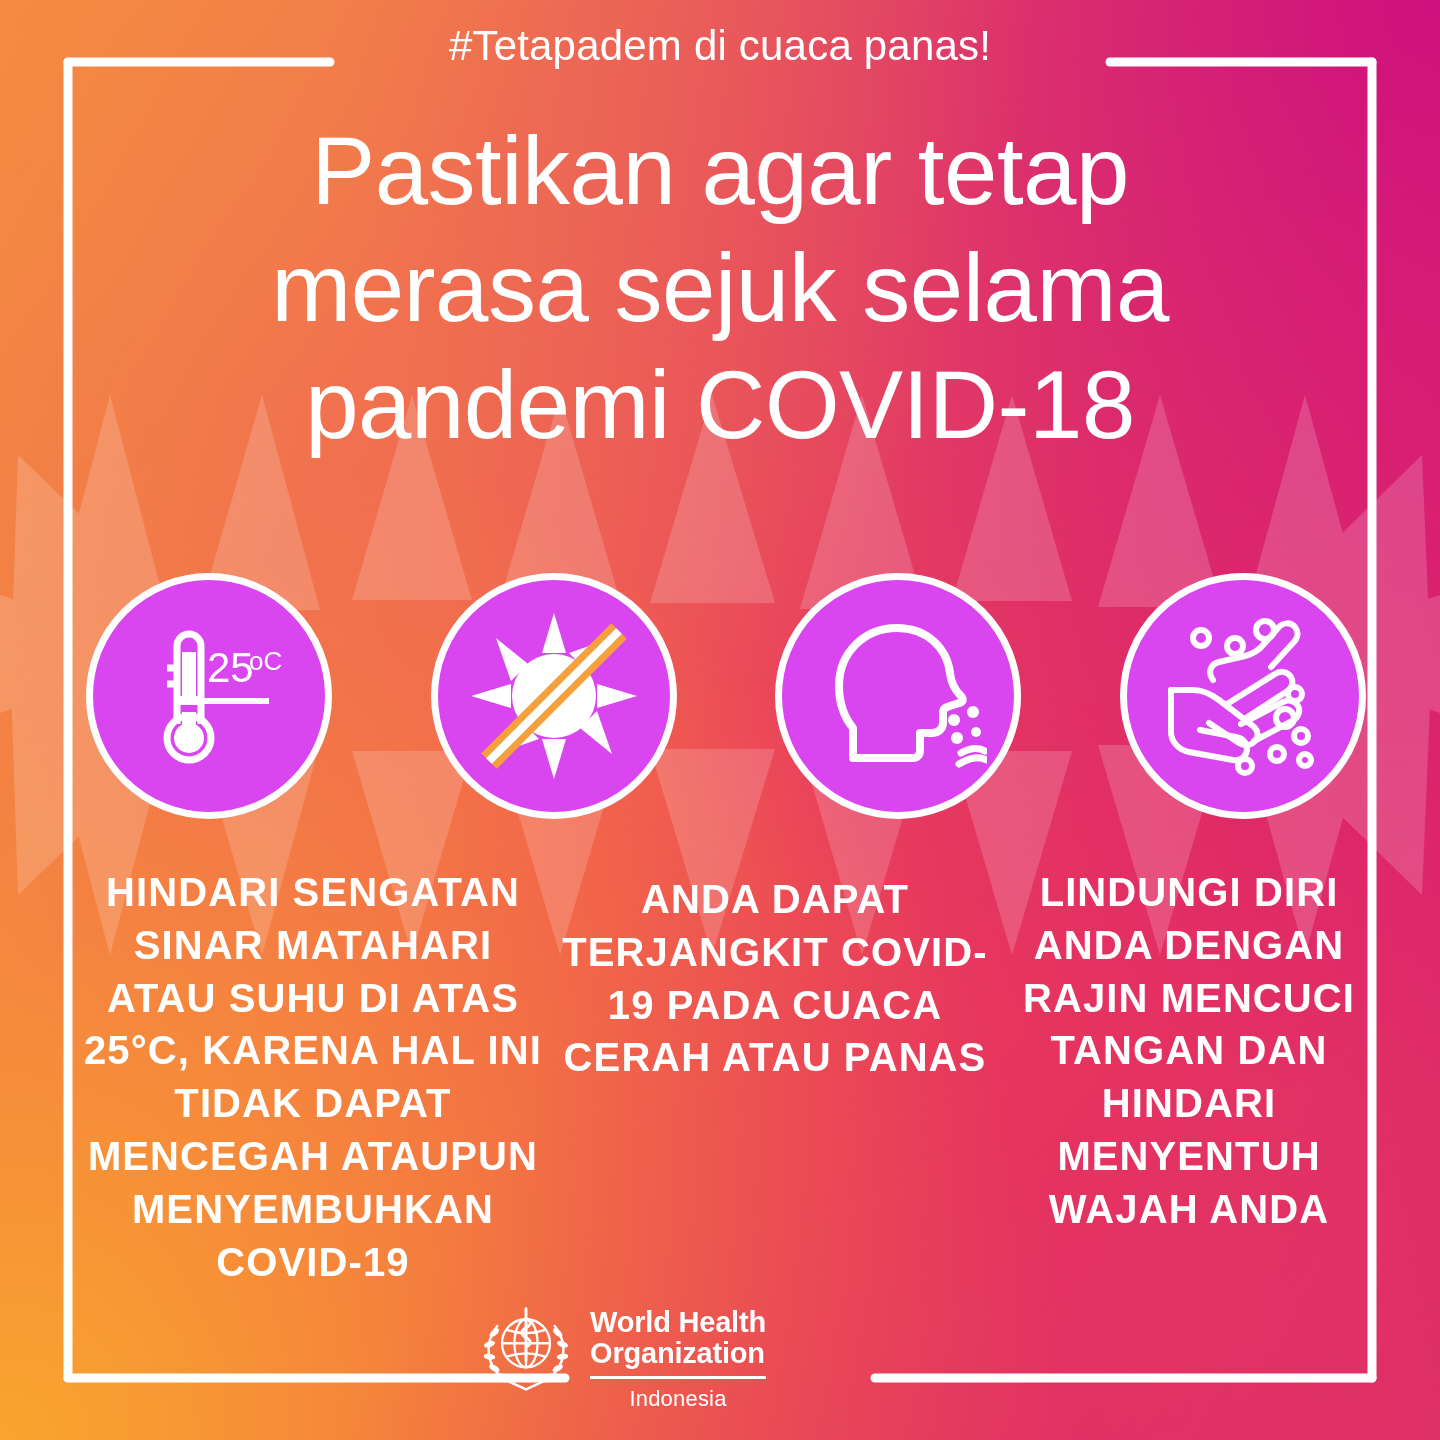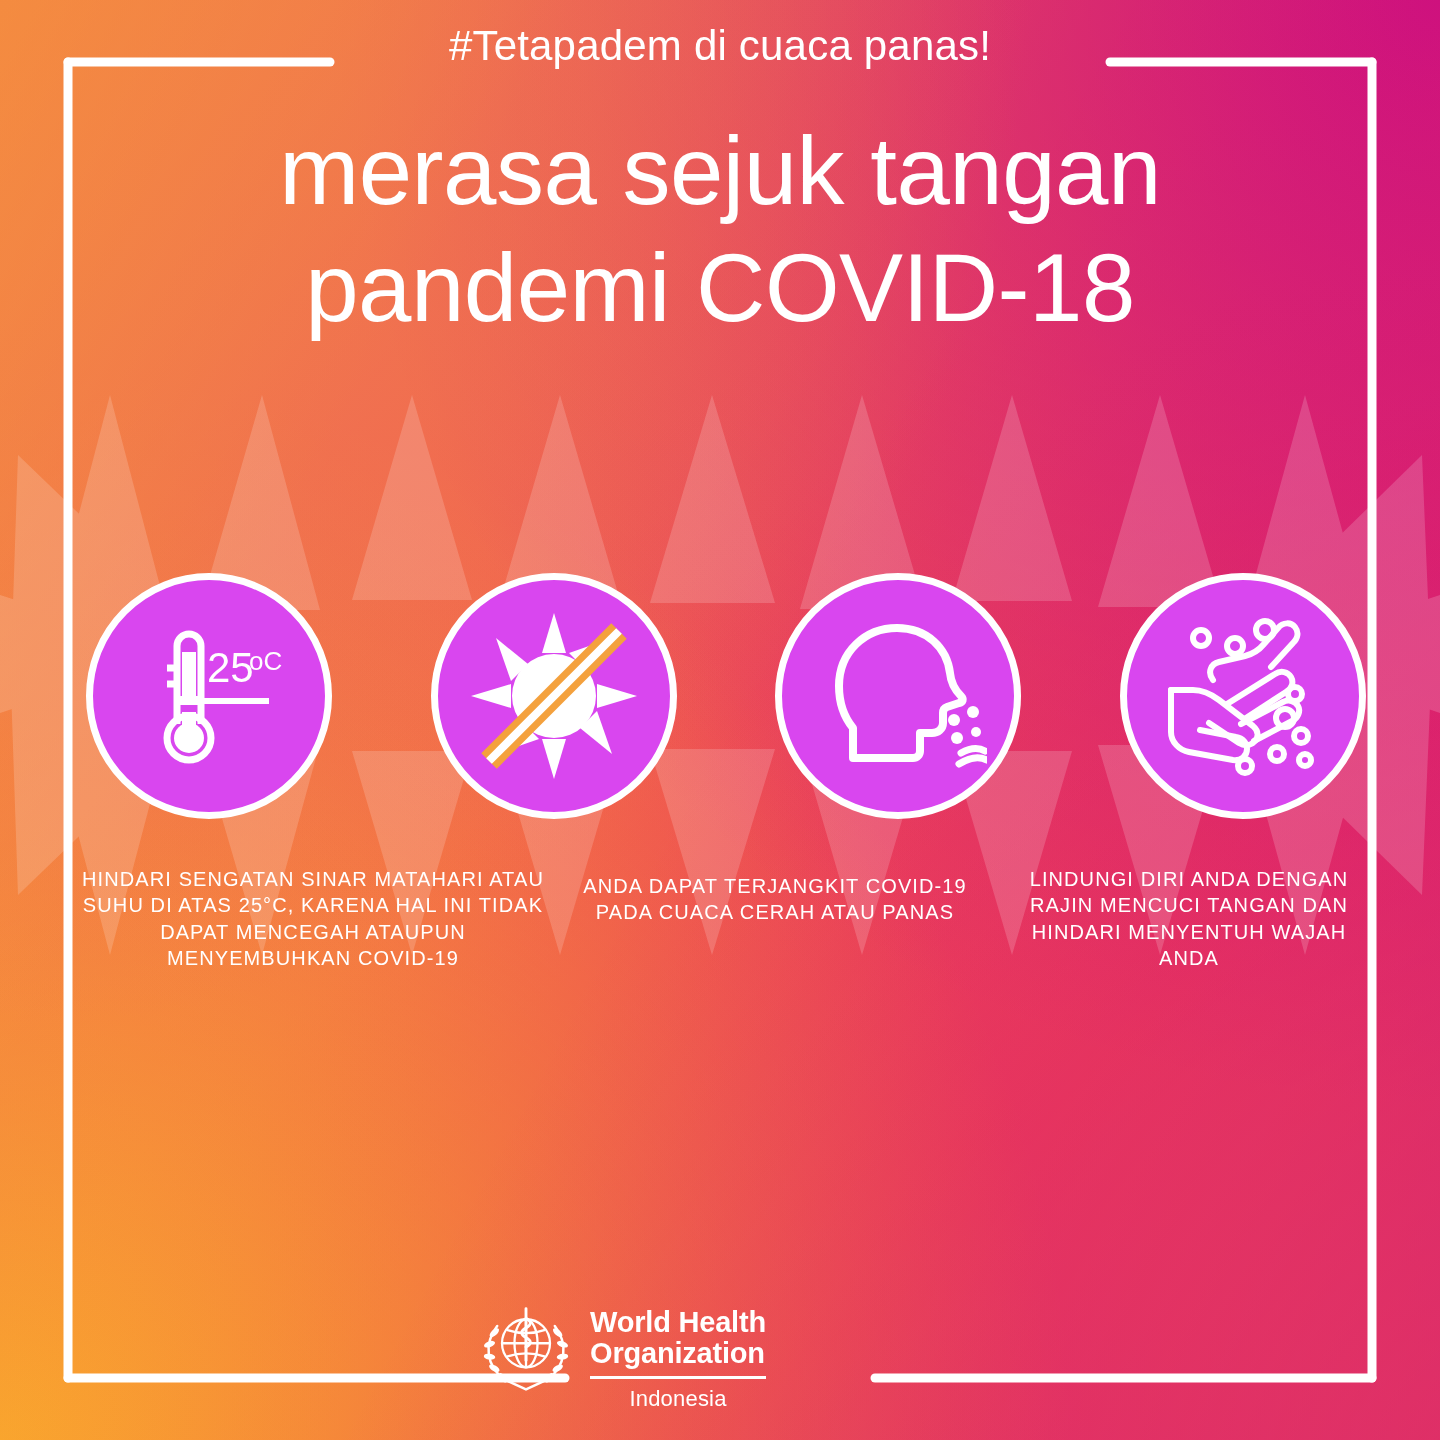--- a/index.html
+++ b/index.html
@@ -62,21 +62,21 @@
     position:relative; flex:0 0 auto;
   }
   .icon-circle svg { display:block; }
   
   .captions {
     position:absolute; top:866px; left:60px; width:1320px;
     display:flex; align-items:flex-start;
   }
   .cap {
     color:#ffffff; text-align:center; text-transform:uppercase;
-    font-size:20px; line-height:1.32; font-weight:400; letter-spacing:1.1px;
+    font-size:40px; line-height:1.32; font-weight:700; letter-spacing:1.1px;
   }
   .cap-1 { width:470px; margin-left:18px; }
   .cap-2 { width:430px; margin-left:12px;margin-top:7px; }
   .cap-3 { width:370px; margin-left:14px; }
   
   .who {
     position:absolute; left:0; bottom:28px; width:1244px;
     display:flex; justify-content:center; align-items:flex-start;
   }
   .who-inner { display:flex; align-items:flex-start; gap:16px; }
@@ -141,21 +141,22 @@
 
       <path d="M 68 1378 L 565 1378"></path>
 
       <path d="M 875 1378 L 1372 1378"></path>
     </g>
   </svg>
 
   <div class="hashtag">#Tetapadem di cuaca panas!</div>
 
   <div class="headline">
-    <div>merasa sejuk tangan</div>
+    <div>Pastikan agar tetap</div>
+    <div>merasa sejuk selama</div>
     <div>pandemi COVID-18</div>
   </div>
 
   <div class="icon-row">
 
     <div class="icon-circle">
       <svg width="168" height="168" viewBox="0 0 168 168">
         <g fill="none" stroke="#FFFFFF" stroke-width="7">
           <path d="M52 112 V34 a12 12 0 0 1 24 0 V112"></path>
           <circle cx="64" cy="126" r="22"></circle>

